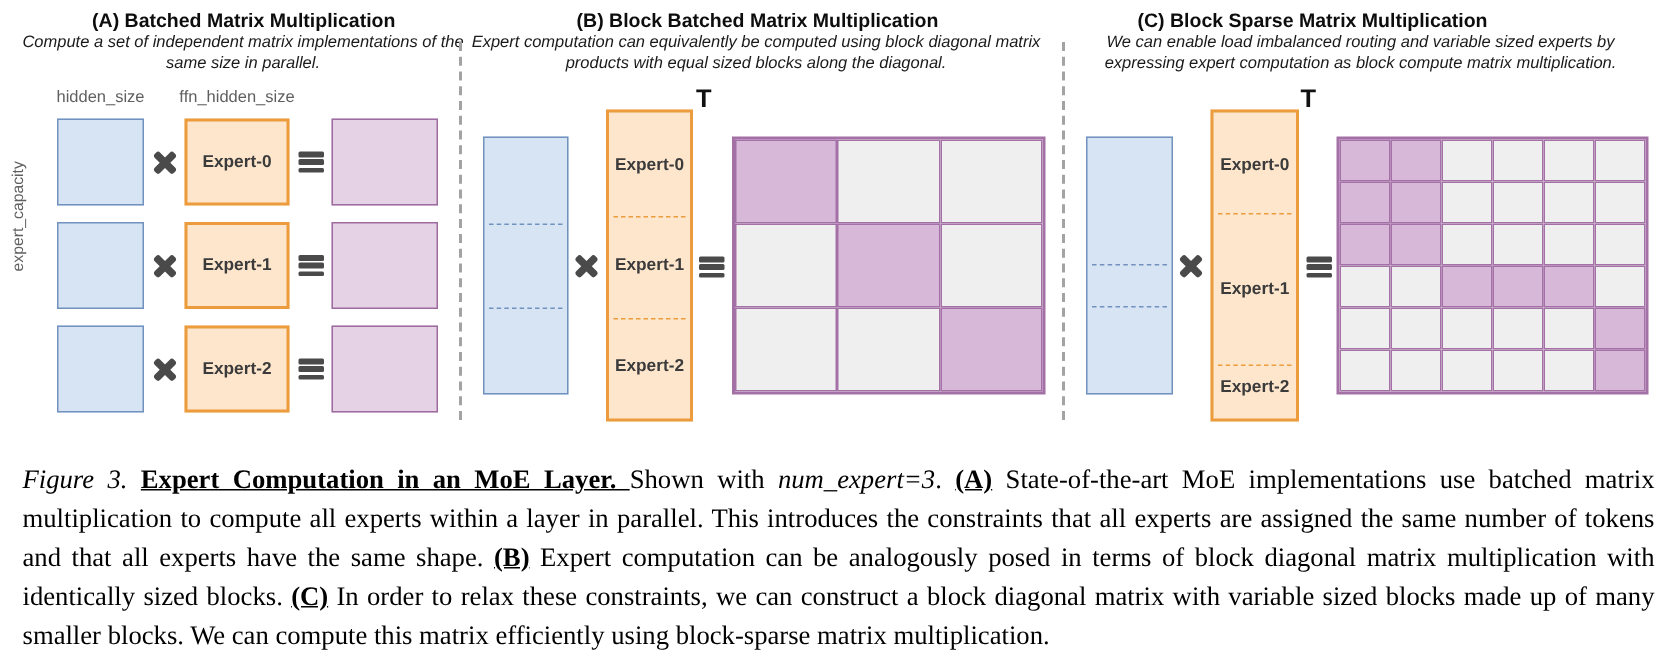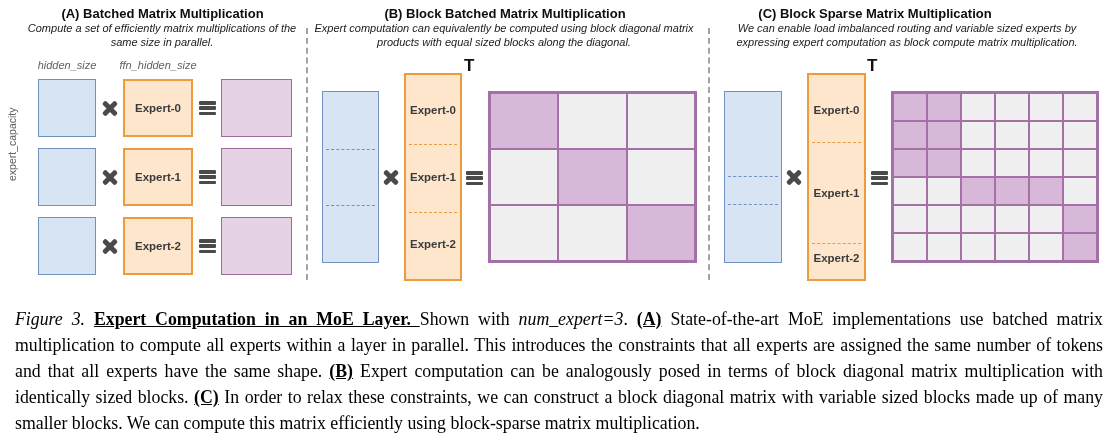--- a/index.html
+++ b/index.html
@@ -11,21 +11,21 @@
   }
   *{margin:0;padding:0;box-sizing:border-box;}
   html,body{background:#ffffff;}
   .stage{position:relative;width:1116px;height:444px;background:#fff;overflow:hidden;
          font-family:"Liberation Sans","DejaVu Sans",sans-serif;}
   .fig{position:absolute;left:0;top:0;width:1116px;height:300px;padding-left:32px;}
 
   .ptitle{position:absolute;top:6px;text-align:center;font-weight:bold;font-size:13px;color:#0d0d0d;white-space:nowrap;}
   .psub{position:absolute;top:22px;text-align:center;font-style:italic;font-size:11px;line-height:13.5px;color:#1a1a1a;}
 
-  .axis-label{position:absolute;font-size:11px;color:var(--label_gray);text-align:center;white-space:nowrap;font-style:italic;}
+  .axis-label{position:absolute;font-size:11px;color:var(--label_gray);text-align:center;white-space:nowrap;}
   .vert-label{position:absolute;writing-mode:vertical-rl;transform:rotate(180deg);font-size:10.5px;
               color:var(--label_gray);left:6px;top:74px;height:140px;text-align:center;}
 
   .divider{position:absolute;top:28px;height:252px;width:0;border-left:2px dashed var(--divider);}
 
   
   .pa-rows{position:absolute;left:38px;top:79px;display:flex;flex-direction:column;gap:11px;}
   .pa-row{display:flex;align-items:center;height:58px;}
   .box{flex:none;}
   .blue-box{width:58px;height:58px;background:var(--blue_fill);border:1.5px solid var(--blue_stroke);}
@@ -70,21 +70,21 @@
   .caption .b{font-weight:bold;text-decoration:underline;}
 </style>
 </head>
 <body>
 
 <div class="stage">
   <div class="fig">
 
     <section>
       <div class="ptitle" style="left:15px;width:295px">(A) Batched Matrix Multiplication</div>
-      <div class="psub" style="left:13px;width:298px">Compute a set of efficiently matrix multiplications of the same size in parallel.</div>
+      <div class="psub" style="left:13px;width:298px">Compute a set of independent matrix implementations of the same size in parallel.</div>
       <div class="axis-label" style="left:18px;top:59px;width:98px">hidden_size</div>
       <div class="axis-label" style="left:110px;top:59px;width:96px">ffn_hidden_size</div>
       <div class="vert-label">expert_capacity</div>
       <div class="pa-rows" id="pa-rows">
           <div class="pa-row">
             <div class="box blue-box"></div>
             <div class="icon-cell">
               <span class="x-icon"></span>
             </div>
             <div class="box orange-box">

